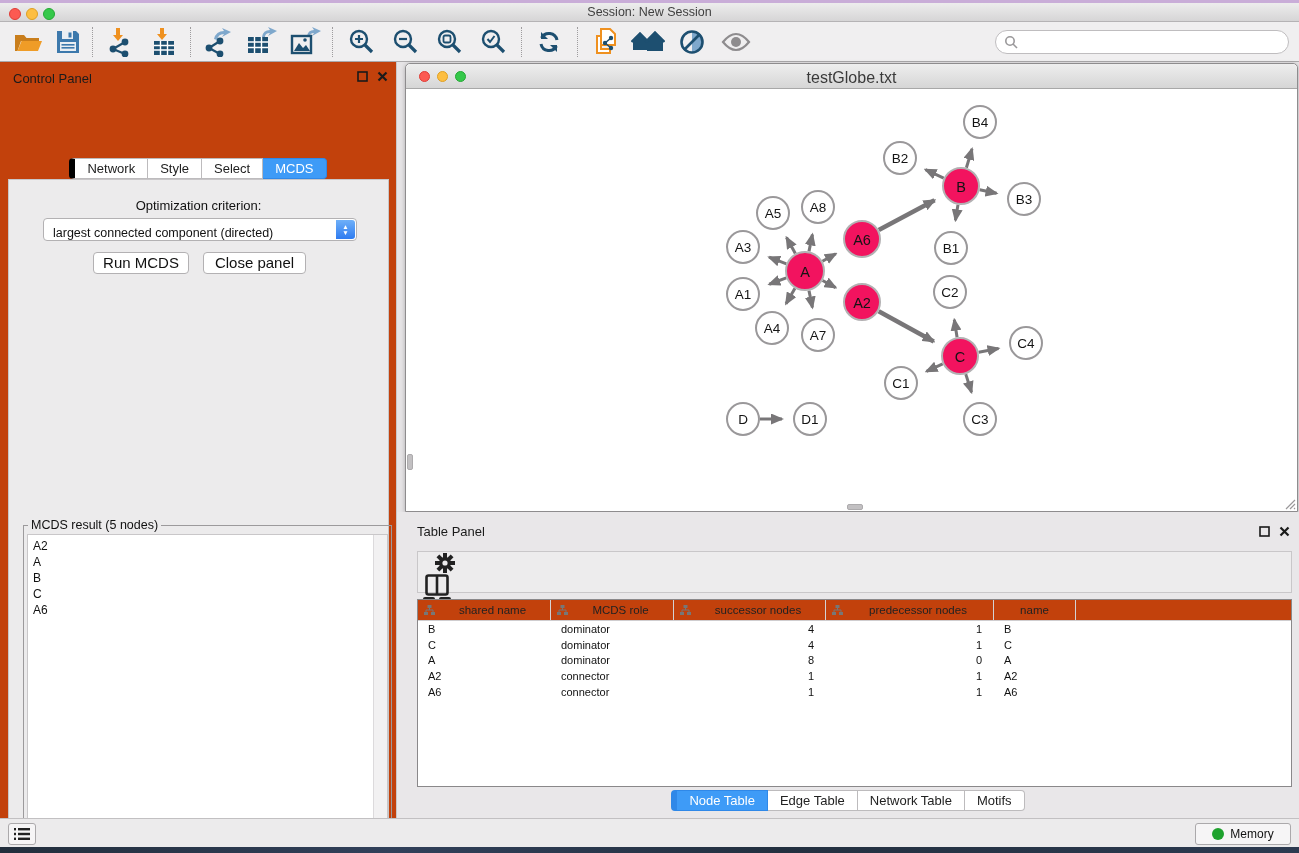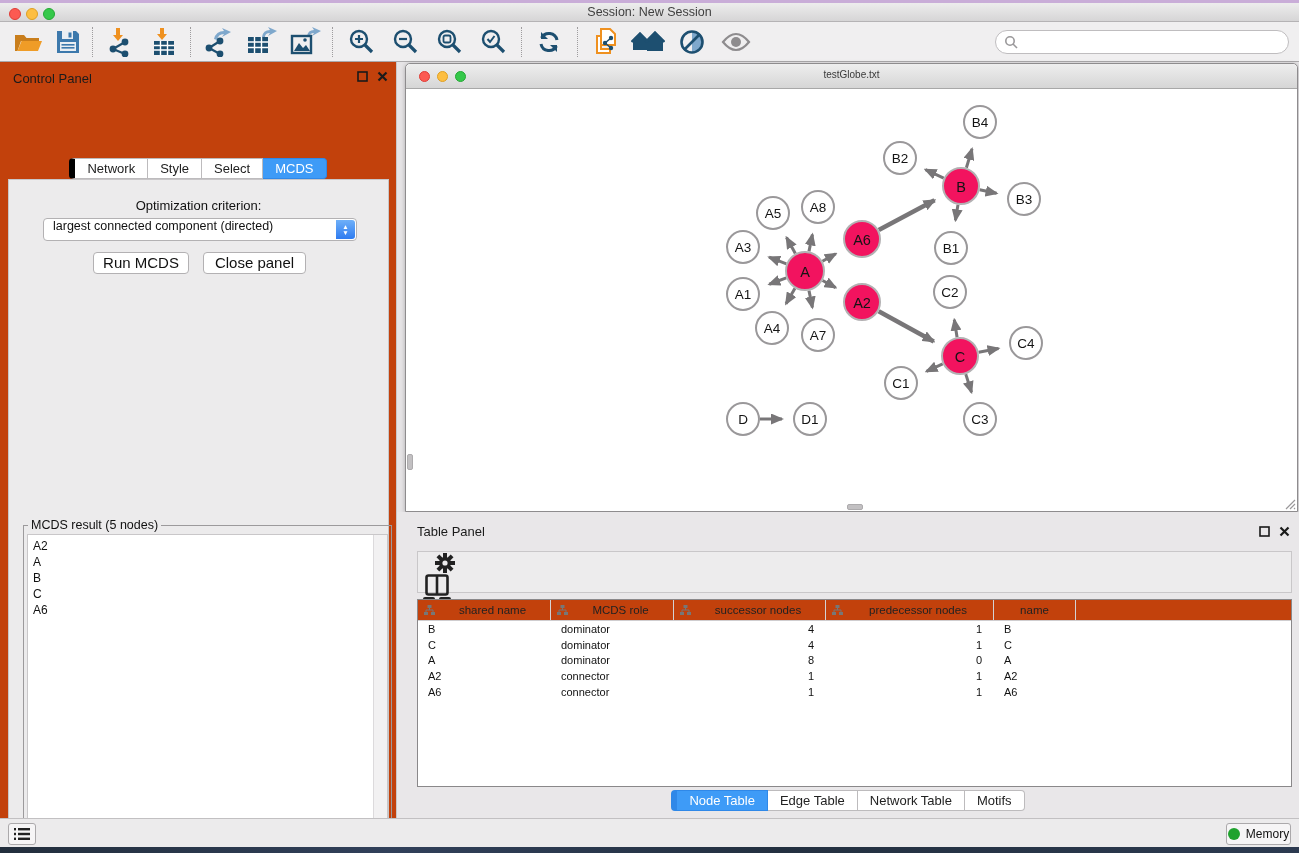--- a/index.html
+++ b/index.html
@@ -39,21 +39,21 @@
   .tab:last-child { border-radius:0 4px 4px 0; }
   .tab.active { background:#3E9BF7; border-color:#2F88E8; color:#FFFFFF; }
 
   .cp-tabs { position:absolute; left:0; right:0; top:96px; display:flex; justify-content:center; }
   .cp-body { position:absolute; left:8px; top:117px; width:381px; height:688px;
              background:#ECEBEC; border:1px solid #C8C6C8; }
   .opt-label { position:absolute; left:0; right:0; top:18px; text-align:center;
                font-size:13px; color:#111; }
   .criterion { position:absolute; left:34px; top:38px; width:314px; height:23px;
                background:#FFFFFF; border:1px solid #B3B1B3; border-radius:4px;
-               font-size:12.5px; color:#111; display:flex; align-items:flex-start;
+               font-size:12.5px; color:#111; display:flex; align-items:flex-end;
                padding-left:9px; }
   .criterion .stepper { position:absolute; right:1px; top:1px; bottom:1px; width:19px;
                border-radius:0 3px 3px 0; background:linear-gradient(#6FB0F9,#2E7BF0);
                display:flex; flex-direction:column; align-items:center; justify-content:center; }
   .criterion .stepper span { color:#fff; font-size:6.5px; line-height:6px; }
   .btn { position:absolute; height:22px; background:#FFFFFF; border:1px solid #B3B1B3;
          border-radius:4px; font-size:15px; color:#111; text-align:center; line-height:20px; }
 
   fieldset.mcds-result { position:absolute; left:14px; top:338px; width:369px; height:344px;
          border:1px solid #9C9A9C; }
@@ -65,21 +65,21 @@
   .result-item { font-size:12px; color:#111; line-height:16px; padding-left:5px; }
 
   
   .net-window { position:absolute; left:405px; top:63px; width:893px; height:449px;
                 background:#FFFFFF; border:1px solid #8E8C8E; border-radius:5px 5px 0 0;
                 box-shadow:0 1px 4px rgba(0,0,0,0.25); }
   .net-titlebar { position:absolute; left:0; top:0; right:0; height:25px;
                 background:linear-gradient(#EEEEEE,#D6D6D6); border-bottom:1px solid #A8A8A8;
                 border-radius:5px 5px 0 0; }
   .net-titlebar .title { position:absolute; left:0; right:0; top:5px; text-align:center;
-                font-size:10px; color:#3A3A3A; }
+                font-size:16px; color:#3A3A3A; }
   .net-tl { position:absolute; top:7px; width:11px; height:11px; border-radius:50%; }
   .net-canvas { position:absolute; left:0; top:25px; right:0; bottom:0; background:#FFFFFF;padding-left:32px; }
   .vscroll-thumb { position:absolute; left:1px; top:365px; width:6px; height:16px;
                 background:#C2C0C2; border:1px solid #ADABAD; border-radius:2px; }
   .hscroll-thumb { position:absolute; left:441px; bottom:1px; width:16px; height:6px;
                 background:#C2C0C2; border:1px solid #ADABAD; border-radius:2px; }
   .resize-grip { position:absolute; right:1px; bottom:1px; width:14px; height:14px; }
 
   
   .table-panel { position:absolute; left:397px; top:512px; width:902px; height:306px;
@@ -104,21 +104,21 @@
   .td.r { padding-right:12px; text-align:right; }
   .tp-tabs { position:absolute; left:0; right:0; top:278px; display:flex; justify-content:center; }
   .tp-tabs .tab { font-size:13px; }
 
   
   .statusbar { position:absolute; left:0; top:818px; width:100%; height:29px;
                background:#ECEBEC; border-top:1px solid #C2C0C2; }
   .status-btn { position:absolute; top:4px; height:22px; background:#F6F5F6;
                border:1px solid #ABA9AB; border-radius:3px; display:flex;
                align-items:center; justify-content:center; }
-  .memory-btn { right:8px; width:65px; font-size:12px; color:#111; gap:6px; }
+  .memory-btn { right:8px; width:96px; font-size:12px; color:#111; gap:6px; }
   .memory-dot { width:12px; height:12px; border-radius:50%; background:#1FA22E; }
   .desktop-strip-bottom { position:absolute; left:0; top:847px; width:100%; height:6px;
                background:linear-gradient(90deg,#222E3C,#31405A 30%,#233040 60%,#2C3A50); }
 </style>
 </head>
 <body>
 
 <div class="desktop-strip-top"></div>
 <div class="titlebar">
   <span class="tl red"></span>

